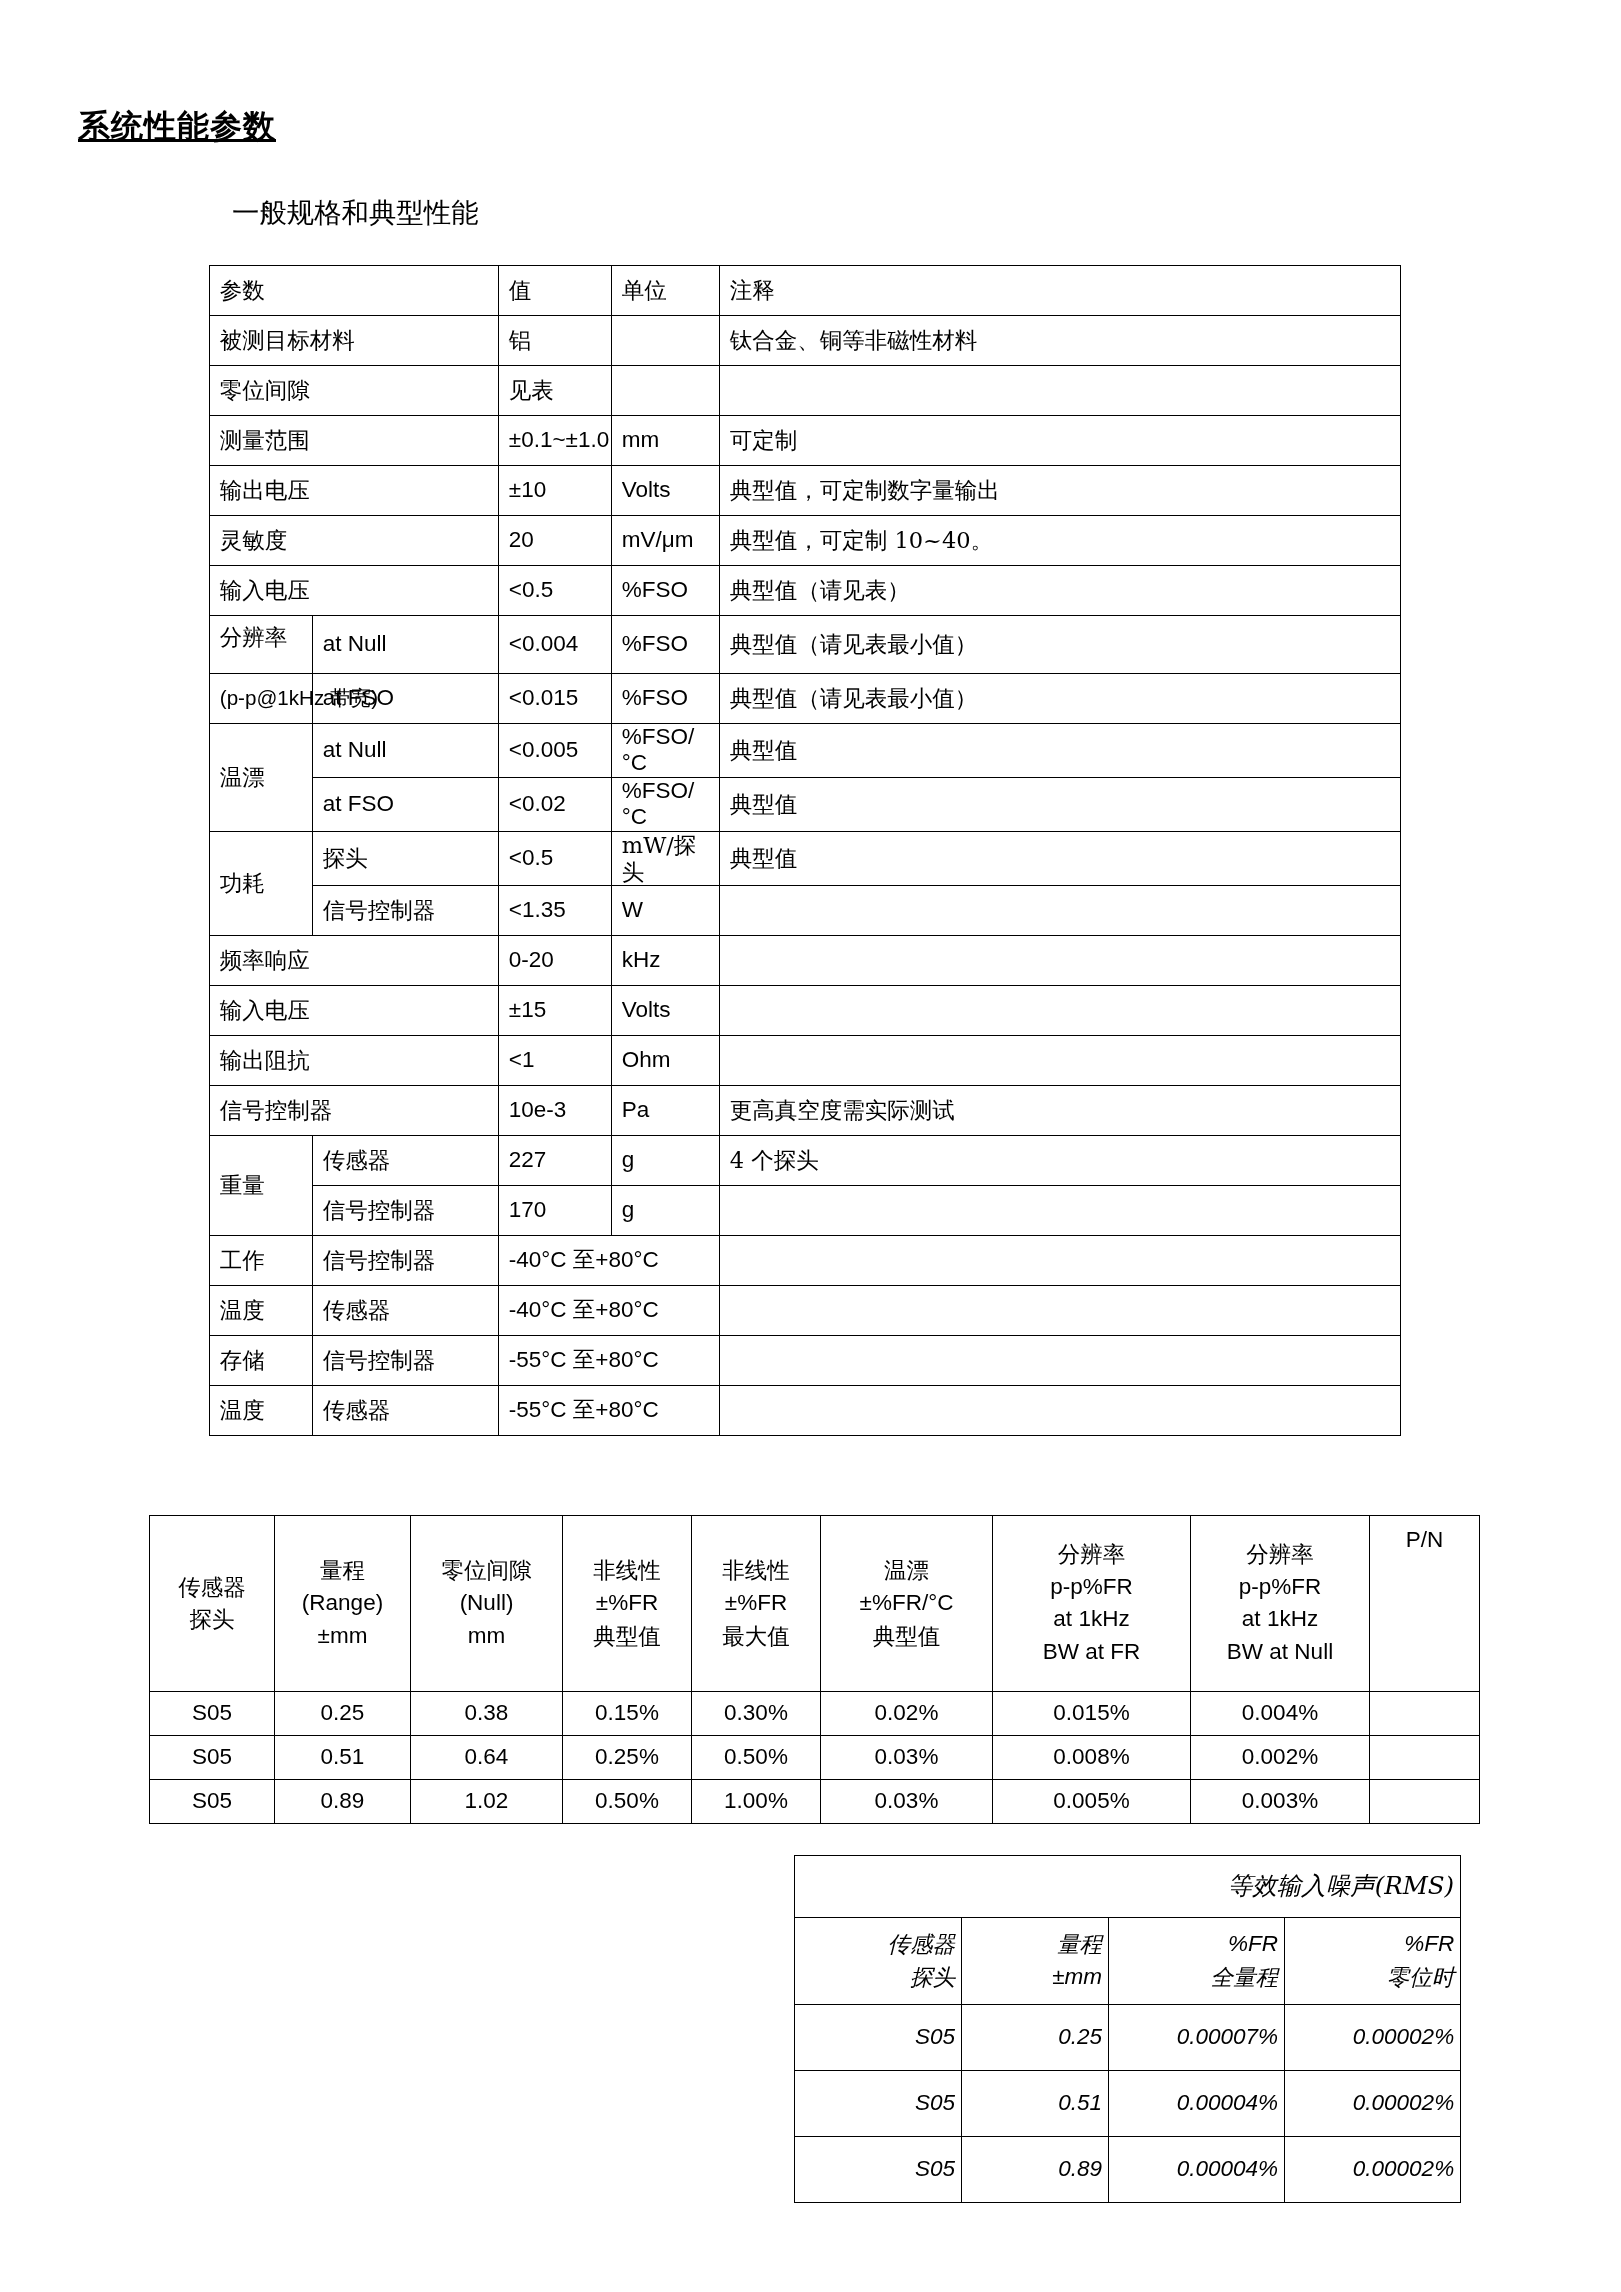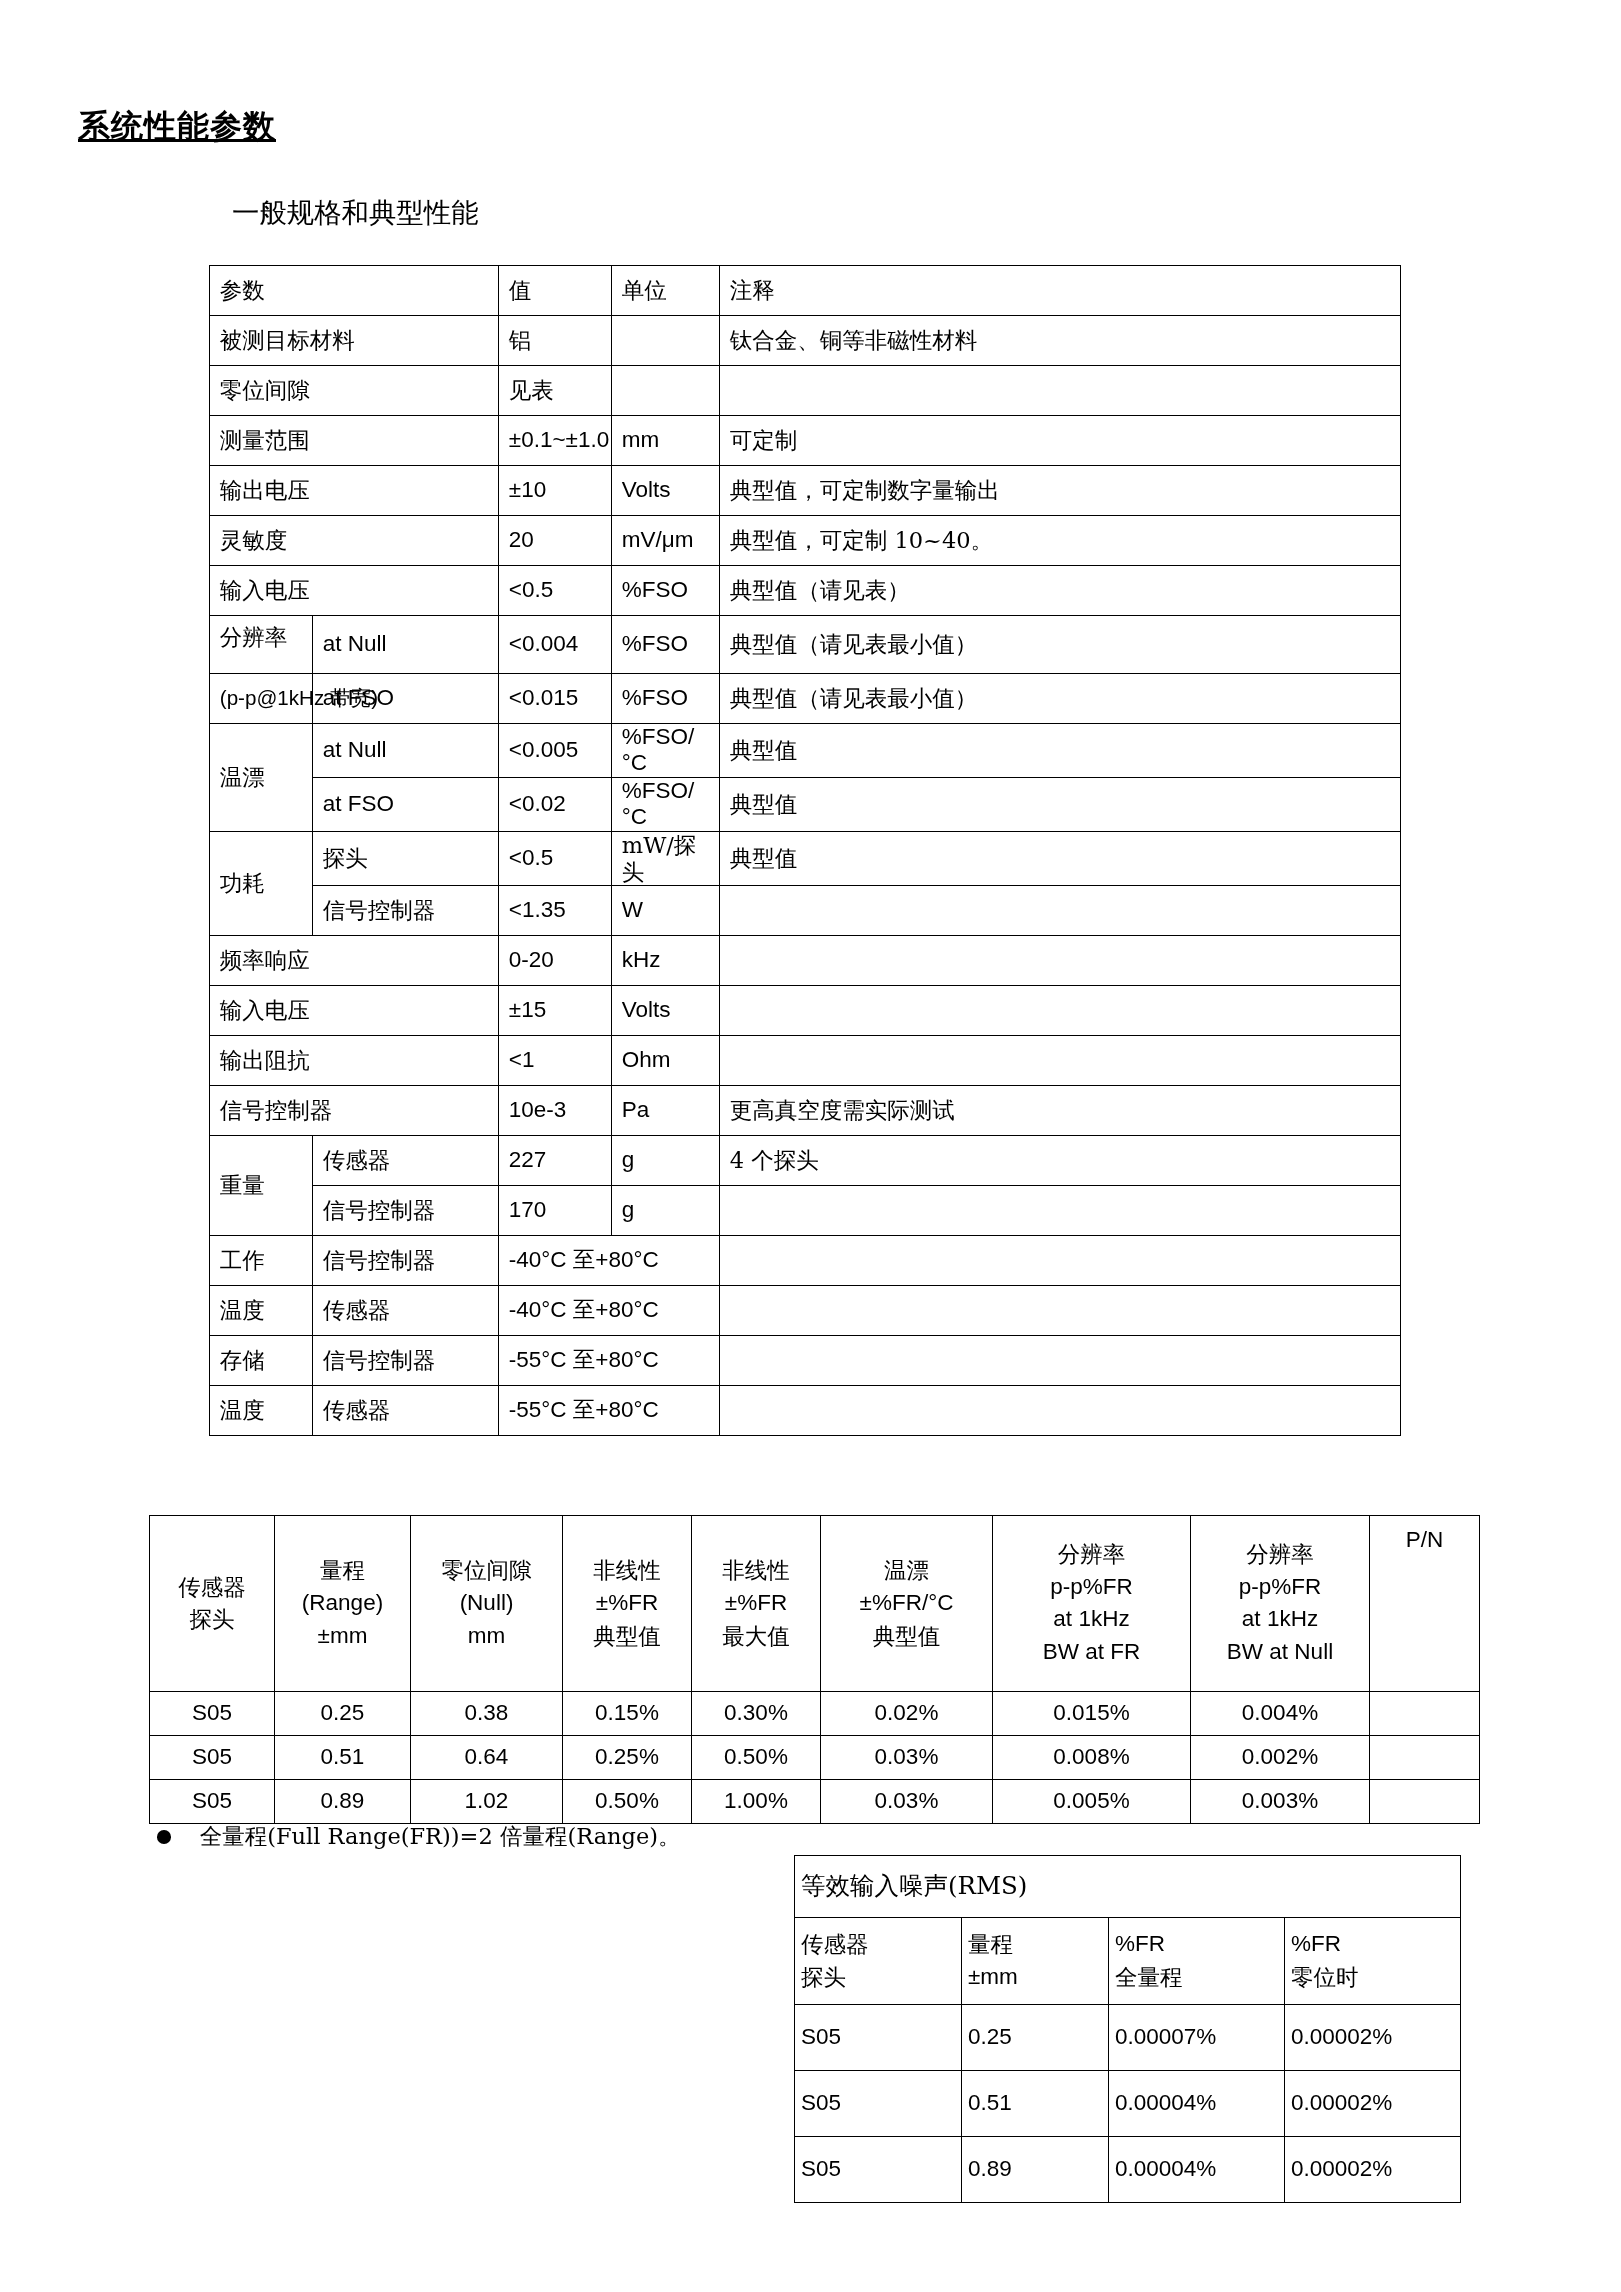--- a/index.html
+++ b/index.html
@@ -129,23 +129,24 @@
   }
 
   
   #noise-table {
     position: absolute;
     left: 794px;
     top: 1855px;
     width: 667px;
   }
   #noise-table td {
-    text-align: left;
+    text-align: right;
     height: 65px;
     padding: 0 5.9px;
+    font-style: italic;
   }
   #noise-table td.title-cell {
     height: 61px;
     font-size: 24.5px;
     font-family: "DejaVu Serif", "Liberation Serif", serif;
   }
   #noise-table td.hdr2 {
     height: 86px;
     line-height: 1.45;
   }
@@ -427,24 +428,20 @@
         <td>1.00%</td>
         <td>0.03%</td>
         <td>0.005%</td>
         <td>0.003%</td>
         <td></td>
       </tr>
     </tbody>
   </table>
 
   <ul class="bullets">
-    <li>
-      <span class="dot"></span>
-      <span class="txt cn">全量程(Full Range(FR))=2 倍量程(Range)。</span>
-    </li>
   </ul>
 
   <table id="noise-table">
     <colgroup>
       <col style="width:167px">
       <col style="width:147px">
       <col style="width:176px">
       <col style="width:176px">
     </colgroup>
     <tbody>

